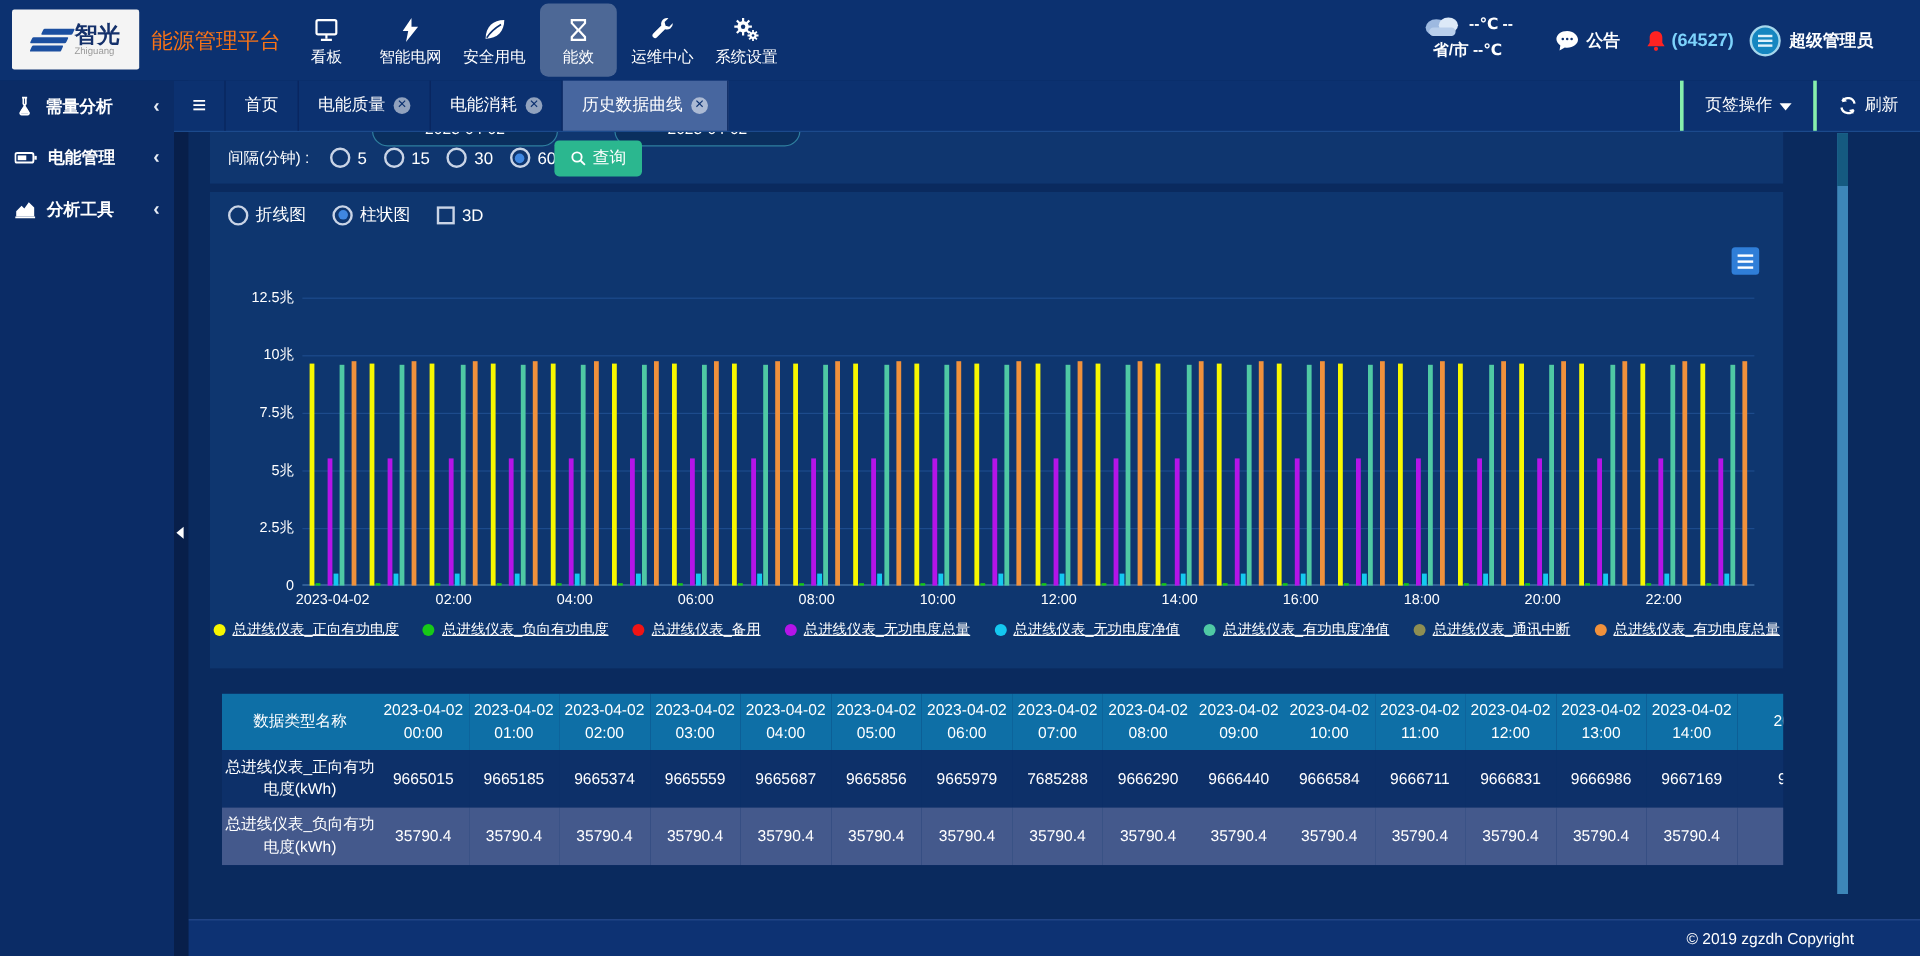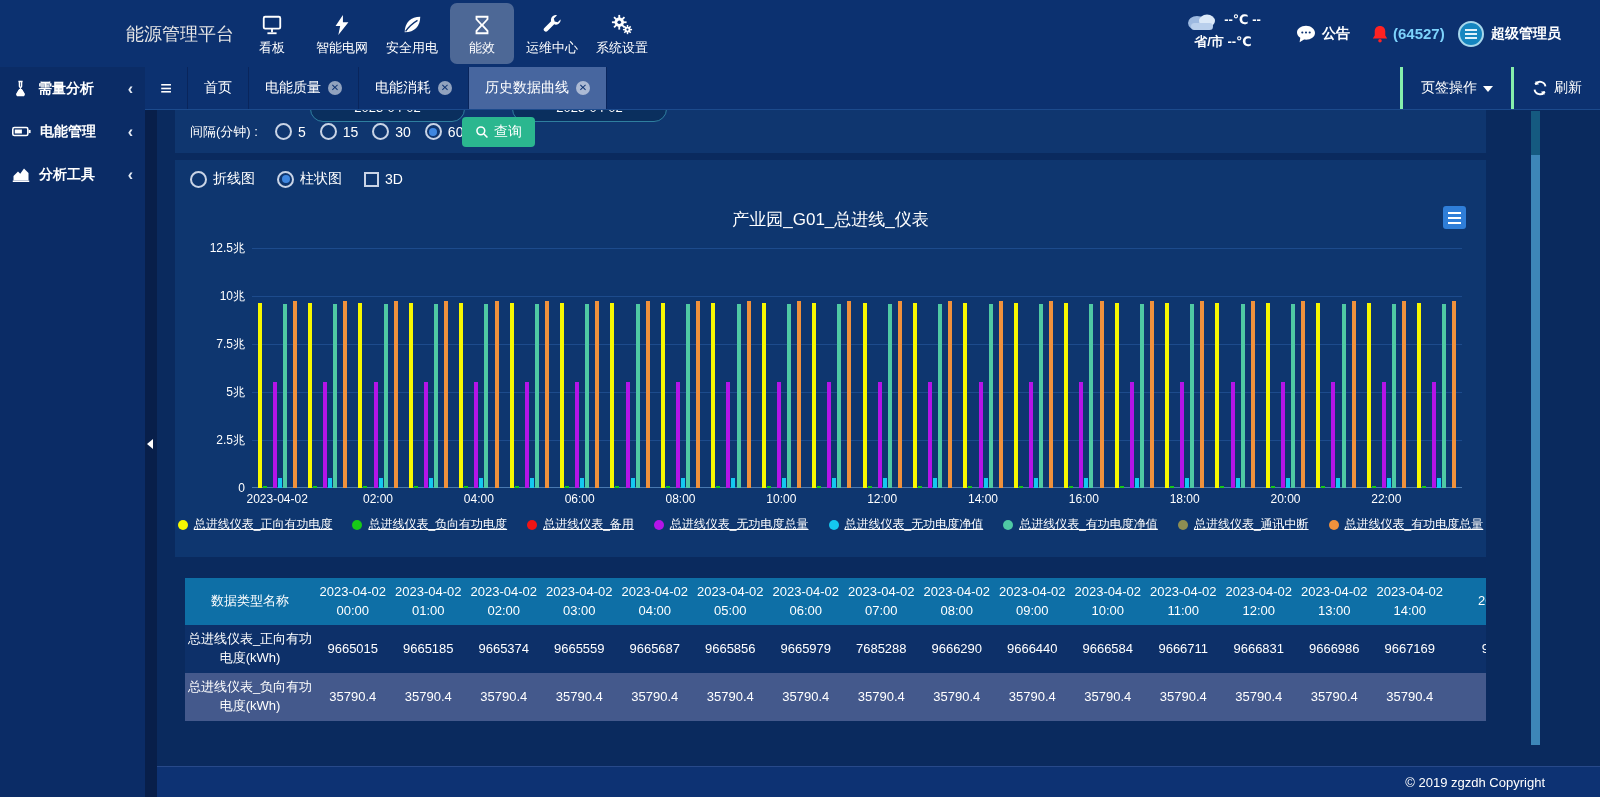--- a/index.html
+++ b/index.html
@@ -10,21 +10,21 @@
   #topbar { position:absolute; left:0; top:0; width:1600px; height:67px; background:#0c3170; z-index:30; }
   #logo-box { position:absolute; left:10px; top:8px; width:106px; height:50px; background:#f4f4f4; border-radius:2px; display:flex; align-items:center; justify-content:center; gap:4px; }
   .logo-bars { display:flex; flex-direction:column; gap:2px; transform:skewX(-25deg); }
   .logo-bars i { display:block; height:5px; background:#1c4fa0; border-radius:1px; }
   .logo-bars i:nth-child(1){ width:26px; margin-left:6px;}
   .logo-bars i:nth-child(2){ width:30px; }
   .logo-bars i:nth-child(3){ width:26px; margin-left:3px;}
   #logo-text { line-height:1; text-align:left; }
   #logo-text .zh { color:#15316b; font-size:19px; font-weight:bold; }
   #logo-text .en { color:#9a9a9a; font-size:8px; display:block; }
-  #app-title { position:absolute; left:126px; top:0; height:67px; display:flex; align-items:center; font-size:18px; color:#e5e5e5; }
+  #app-title { position:absolute; left:126px; top:0; height:67px; display:flex; align-items:center; font-size:18px; color:#f97316; }
   #top-nav { position:absolute; left:240px; top:0; height:67px; display:flex; align-items:stretch; gap:6px; }
   .nav-item { width:64px; display:flex; flex-direction:column; align-items:center; justify-content:center; gap:3px; cursor:pointer; padding-top:4px;font-family:Liberation Mono, monospace; }
   .nav-item.active { background:rgba(255,255,255,.27); border-radius:7px; margin:3px 0; }
   .nav-label { font-size:13px; color:#fff; white-space:nowrap; }
   .icn { display:inline-flex; align-items:center; justify-content:center; }
   #weather { position:absolute; left:1168px; top:8px; width:110px; text-align:center; font-size:13px; font-weight:bold; line-height:1.6; }
   #weather .wrow { display:flex; align-items:center; gap:5px; justify-content:center; }
   #announce { position:absolute; left:1296px; top:0; height:67px; display:flex; align-items:center; gap:6px; font-size:14px; font-weight:bold; cursor:pointer; }
   #alarm { position:absolute; left:1372px; top:0; height:67px; display:flex; align-items:center; gap:5px; color:#7dd3fc; font-size:15px; font-weight:bold; cursor:pointer; }
   #user-box { position:absolute; left:1458px; top:0; height:67px; display:flex; align-items:center; gap:7px; font-size:14px; font-weight:bold; cursor:pointer; }
@@ -89,20 +89,31 @@
   #vscroll { position:absolute; left:1531px; top:111px; width:9px; height:634px; background:#3d86b8; }
   #vscroll-thumb { position:absolute; left:0; top:0; width:9px; height:44px; background:#155a80; }
   #footer { position:absolute; left:157px; top:766px; width:1443px; height:31px; background:#0d3273; border-top:1px solid #27498a; display:flex; align-items:center; justify-content:flex-end; padding-right:55px; font-size:13px; }
 
   svg { display:block; }
 </style>
 </head>
 <body>
 
 <div id="topbar">
+  <div id="logo-box">
+    <span class="logo-bars">
+        <i></i>
+        <i></i>
+        <i></i>
+      </span>
+    <span id="logo-text">
+      <span class="zh">智光</span>
+      <span class="en">Zhiguang</span>
+    </span>
+  </div>
   <div id="app-title">能源管理平台</div>
   <div id="top-nav">
       <div class="nav-item">
         <span class="icn">
           <svg width="22" height="22" viewBox="0 0 24 24">
             <rect x="3" y="3" width="18" height="13" rx="1.5" fill="none" stroke="#fff" stroke-width="2"></rect>
             <line x1="12" y1="16" x2="12" y2="20" stroke="#fff" stroke-width="2"></line>
             <line x1="7" y1="21" x2="17" y2="21" stroke="#fff" stroke-width="2"></line>
           </svg>
         </span>
@@ -324,21 +335,20 @@
     </span>
     <span class="opt">
       <span class="radio sel" id="radio-bar"></span>
         <span>柱状图</span>
     </span>
     <span class="opt">
       <span class="checkbox" id="check-3d"></span>
         <span>3D</span>
     </span>
   </div>
-  <div id="chart-title">产业园_G01_总进线_仪表</div>
   <div id="chart-menu-btn">
       <i></i>
       <i></i>
       <i></i>
     </div>
   <div id="ylabels">
       <div class="ytick" style="top: 240px;">0</div>
       <div class="ytick" style="top: 192px;">2.5兆</div>
       <div class="ytick" style="top: 144px;">5兆</div>
       <div class="ytick" style="top: 96px;">7.5兆</div>

